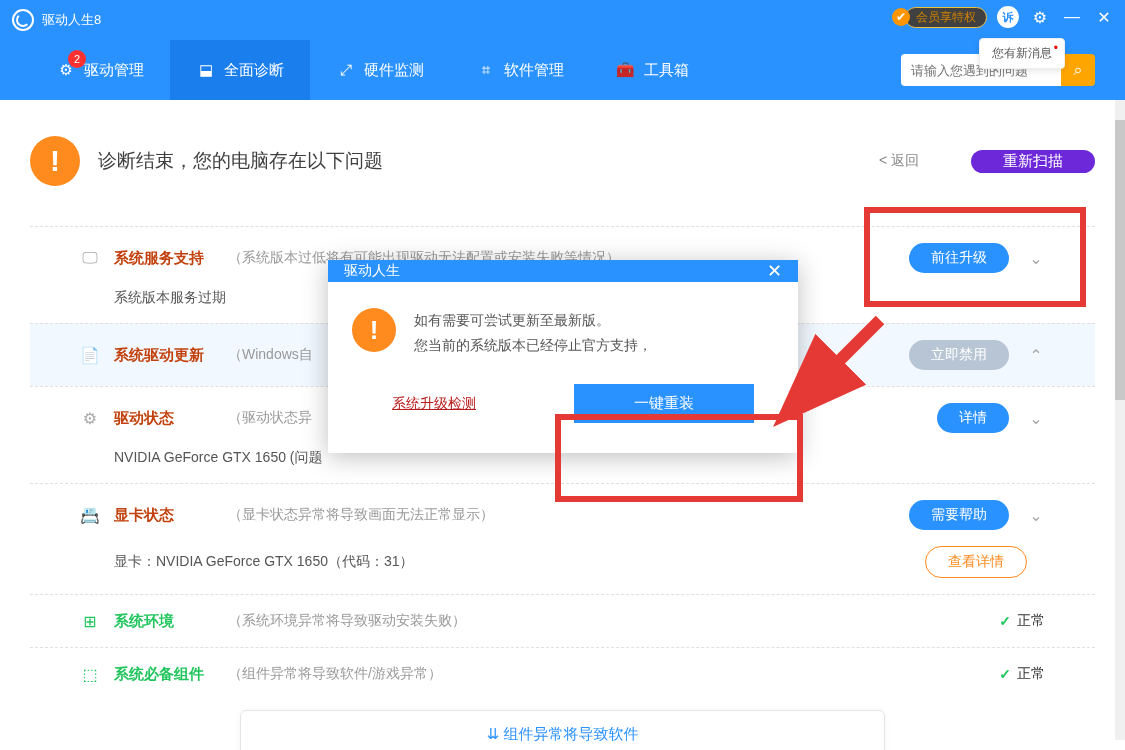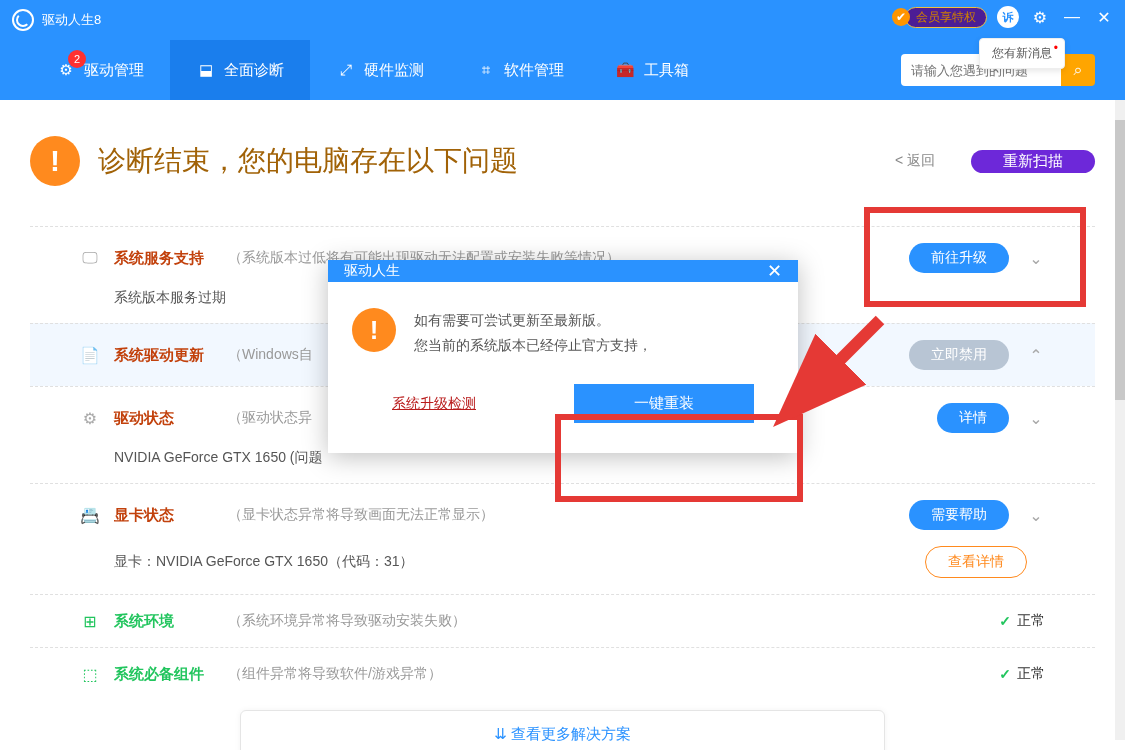--- a/index.html
+++ b/index.html
@@ -2,39 +2,39 @@
 <html><head>
   <meta charset="utf-8">
   <style>
     *{margin:0;padding:0;box-sizing:border-box;font-family:"Microsoft YaHei",sans-serif}
     body{width:1125px;height:750px;background:#fff;position:relative;overflow:hidden}
     .titlebar{height:40px;background:#2a92ff;display:flex;align-items:center;padding:0 12px;color:#fff;position:relative}
     .logo-icon{width:22px;height:22px;border:2px solid #fff;border-radius:50%;display:flex;align-items:center;justify-content:center;margin-right:8px}
     .logo-icon::after{content:"";width:10px;height:10px;border:2px solid #fff;border-radius:50%;border-top-color:transparent;border-right-color:transparent}
     .title{font-size:13px}
     .title-right{position:absolute;right:10px;top:6px;display:flex;align-items:center;gap:10px}
-    .vip-badge{background:#4c1d95;border:1px solid #f0c040;border-radius:14px;padding:1px 10px;font-size:12px;color:#d08000;position:relative}
+    .vip-badge{background:#404040;border:1px solid #f0c040;border-radius:14px;padding:1px 10px;font-size:12px;color:#d08000;position:relative}
     .vip-badge::before{content:"✔";position:absolute;left:-14px;top:0;background:#ff9500;color:#fff;border-radius:50%;width:18px;height:18px;text-align:center;font-size:12px;line-height:18px}
     .msg-bubble{position:absolute;right:60px;top:38px;background:#fff;border:1px solid #eee;border-radius:4px;padding:6px 12px;font-size:12px;color:#555;box-shadow:0 2px 6px rgba(0,0,0,.1);z-index:50}
     .msg-bubble::after{content:"•";color:#f00;position:absolute;right:6px;top:2px}
     .title-icon{width:22px;height:22px;display:flex;align-items:center;justify-content:center;color:#fff;cursor:pointer;font-size:16px}
     .feedback-icon{background:#fff;color:#2a92ff;border-radius:50%;font-size:11px;font-weight:bold}
     .navbar{height:60px;background:#2a92ff;display:flex;align-items:center;padding:0 30px;gap:0}
     .nav-item{display:flex;align-items:center;gap:8px;color:#fff;padding:0 26px;height:60px;cursor:pointer;position:relative;font-size:15px}
     .nav-item.active{background:#1a7eed}
     .nav-icon{width:20px;height:20px;display:flex;align-items:center;justify-content:center}
     .nav-badge{position:absolute;top:10px;left:38px;background:#ff3030;color:#fff;border-radius:50%;width:18px;height:18px;font-size:11px;text-align:center;line-height:18px}
     .search-box{margin-left:auto;display:flex;align-items:center}
     .search-input{height:32px;width:160px;border:none;padding:0 10px;font-size:13px;border-radius:4px 0 0 4px}
     .search-btn{height:32px;width:34px;background:#ffa500;border:none;color:#fff;border-radius:0 4px 4px 0;cursor:pointer;display:flex;align-items:center;justify-content:center;font-size:16px}
     .main{padding:36px 30px 0}
     .header-row{display:flex;align-items:center;gap:18px;margin-bottom:40px}
     .warn-circle{width:50px;height:50px;background:#ff8a1e;border-radius:50%;display:flex;align-items:center;justify-content:center;color:#fff;font-size:30px;font-weight:bold}
-    .header-title{font-size:28px;color:#a16207;flex:1}
-    .back-link{color:#888;font-size:14px;cursor:pointer;margin-right:18px}
+    .header-title{font-size:19px;color:#404040;flex:1}
+    .back-link{color:#888;font-size:14px;cursor:pointer;margin-right:34px}
     .rescan-btn{background:#6d28d9;color:#fff;border:none;padding:2px 32px;border-radius:22px;font-size:15px;cursor:pointer}
     .item{display:flex;align-items:center;padding:16px 50px;border-top:1px dashed #e0e0e0;position:relative}
     .item:first-child{border-top:none}
     .item.highlighted{background:#f2f8ff}
     .item-icon{width:20px;height:20px;margin-right:14px;color:#aaa;display:flex;align-items:center;justify-content:center}
     .item-icon.green{color:#22c55e}
     .item-label{font-size:15px;font-weight:bold;margin-right:14px;min-width:100px}
     .item-label.orange{color:#c2410c}
     .item-label.green{color:#22c55e}
     .item-desc{color:#999;font-size:14px;flex:1}
@@ -167,21 +167,21 @@
   <div class="item">
     <span class="item-icon green">⬚</span>
     <span class="item-label green">系统必备组件</span>
     <span class="item-desc">（组件异常将导致软件/游戏异常）</span>
     <span class="status-ok">
         <span class="check">✓</span>
         <span>正常</span>
       </span>
   </div>
 
-  <div class="more-solutions">⇊ <span>查看更多解决方案</span></div>
+  <div class="more-solutions">⇊ <span>组件异常将导致软件</span></div>
 </div>
 
 <div class="dialog">
   <div class="dialog-header">
     <span>驱动人生</span>
     <span class="dialog-close">✕</span>
   </div>
   <div class="dialog-body">
     <div class="dialog-warn">!</div>
     <div class="dialog-text">

